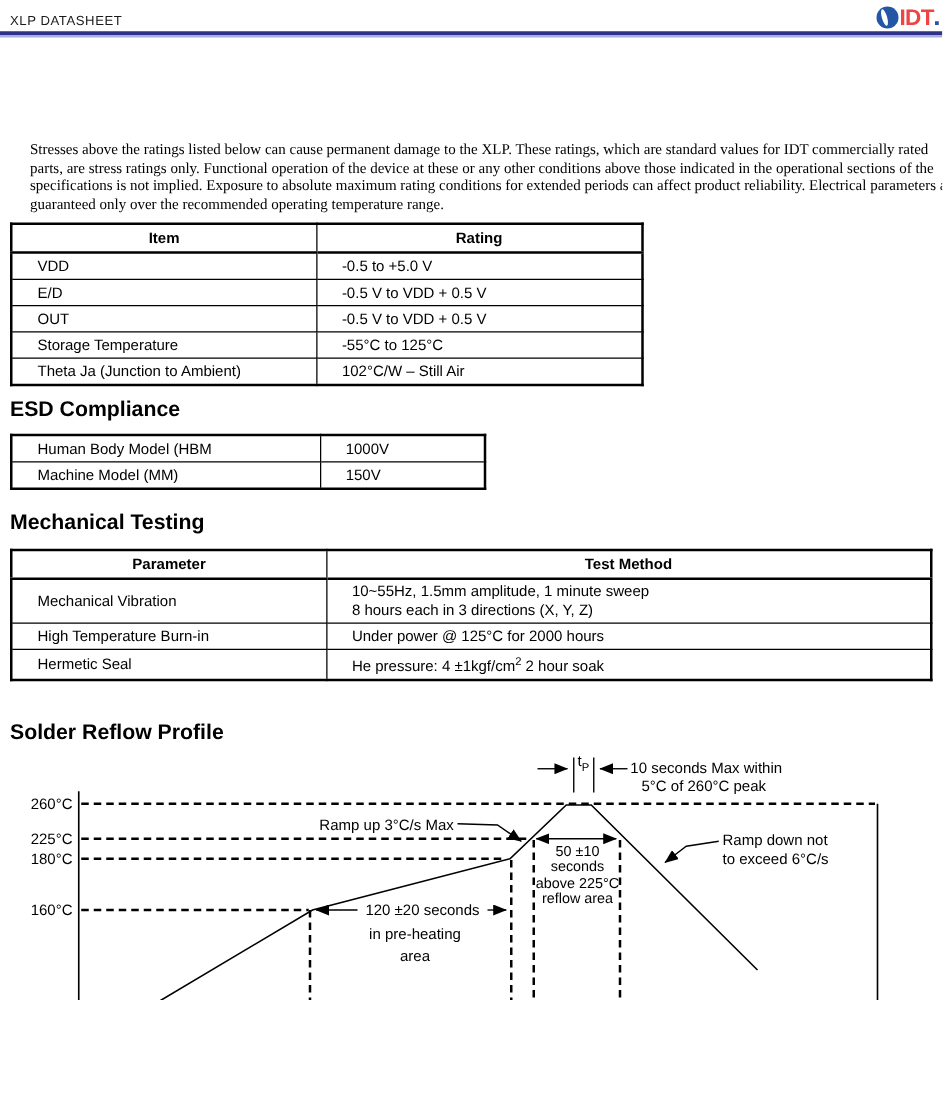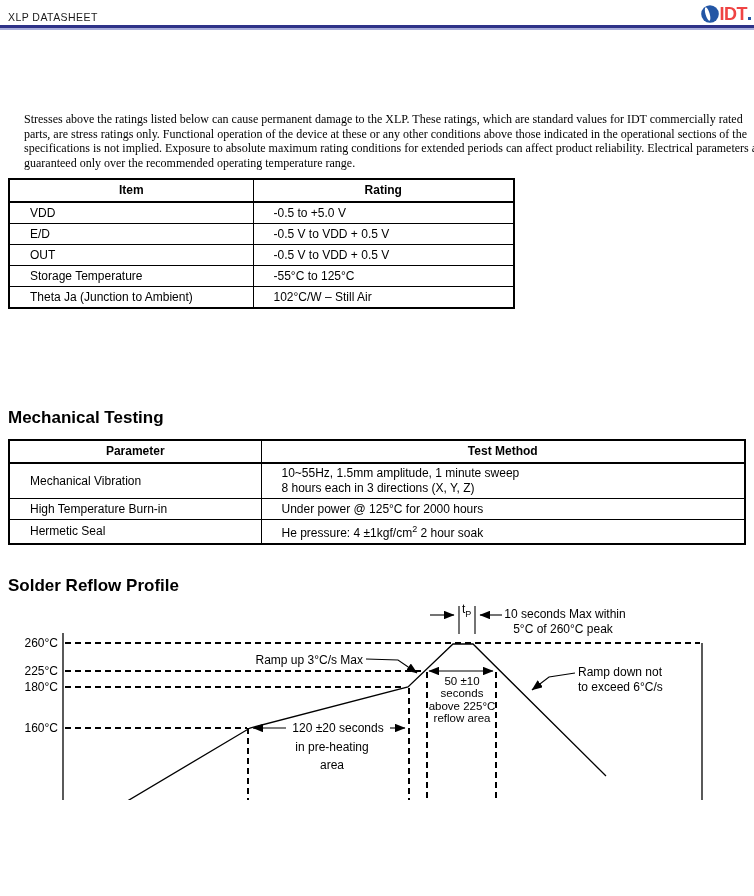--- a/index.html
+++ b/index.html
@@ -87,20 +87,37 @@
         <td>Storage Temperature</td>
         <td>-55°C to 125°C</td>
       </tr>
       <tr>
         <td>Theta Ja (Junction to Ambient)</td>
         <td>102°C/W – Still Air</td>
       </tr>
     </tbody>
   </table>
 
+  <h1 class="sec" style="top:318px">ESD Compliance</h1>
+  <table id="esd-table">
+    <colgroup>
+        <col style="width:247px">
+        <col>
+      </colgroup>
+    <tbody>
+      <tr>
+        <td>Human Body Model (HBM</td>
+        <td>1000V</td>
+      </tr>
+      <tr>
+        <td>Machine Model (MM)</td>
+        <td>150V</td>
+      </tr>
+    </tbody>
+  </table>
 
   <h1 class="sec" style="top:408px">Mechanical Testing</h1>
   <table id="mech-table">
     <colgroup>
         <col style="width:252px">
         <col>
       </colgroup>
     <thead>
       <tr>
         <th>Parameter</th>

